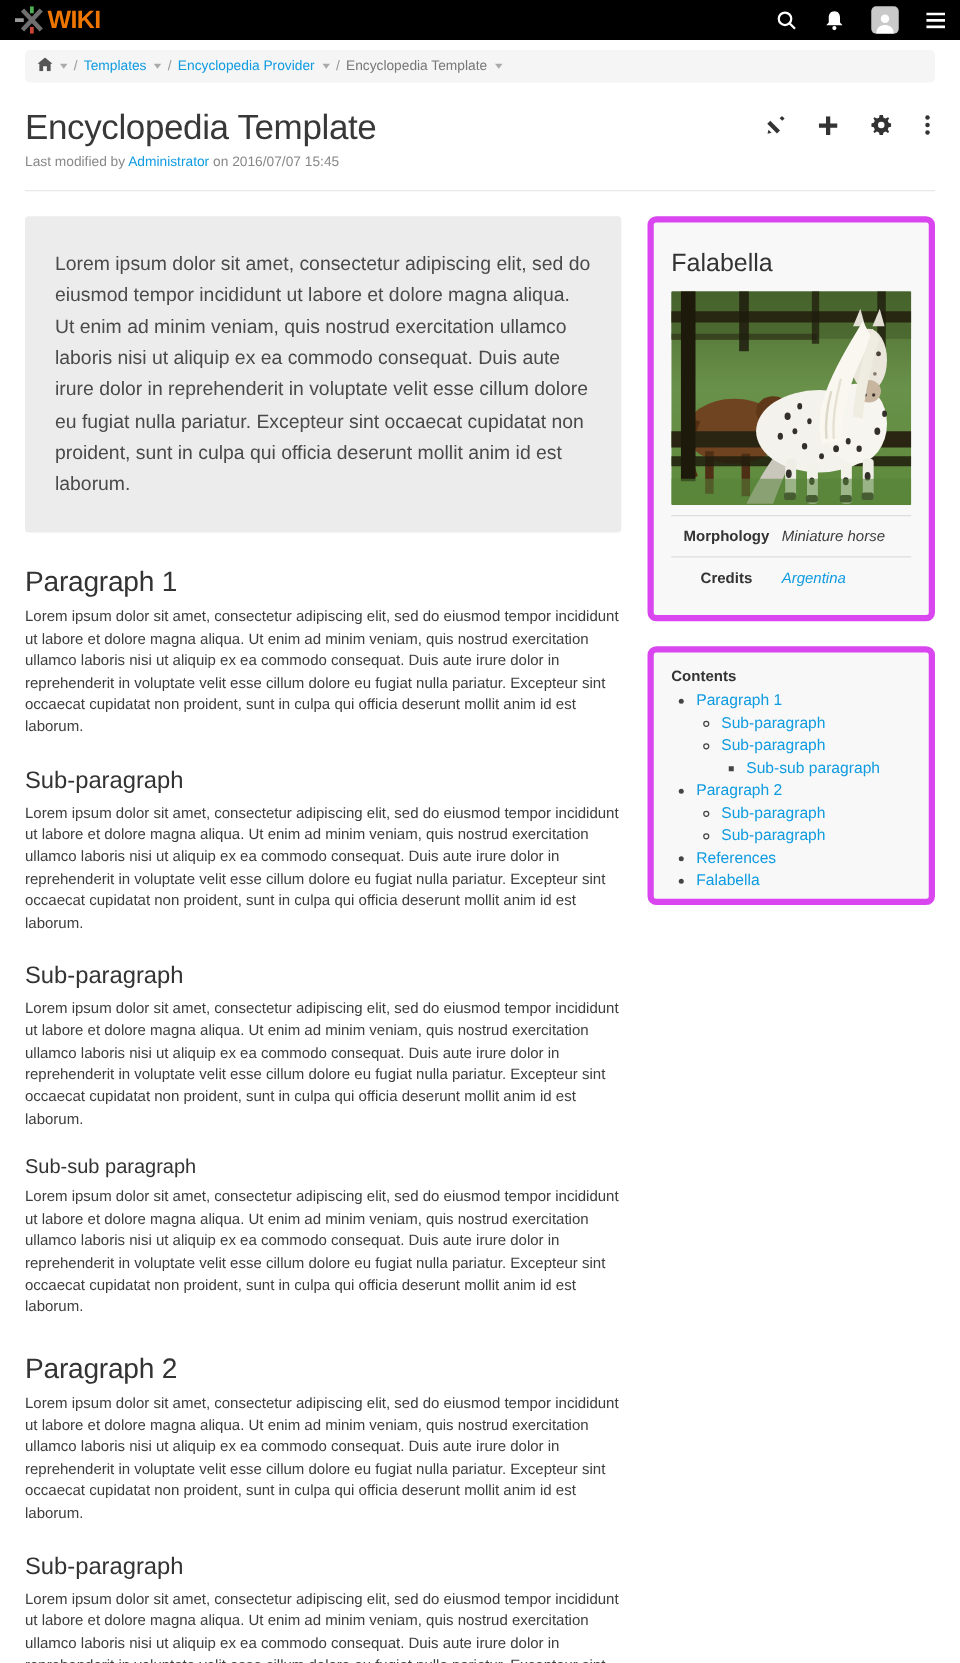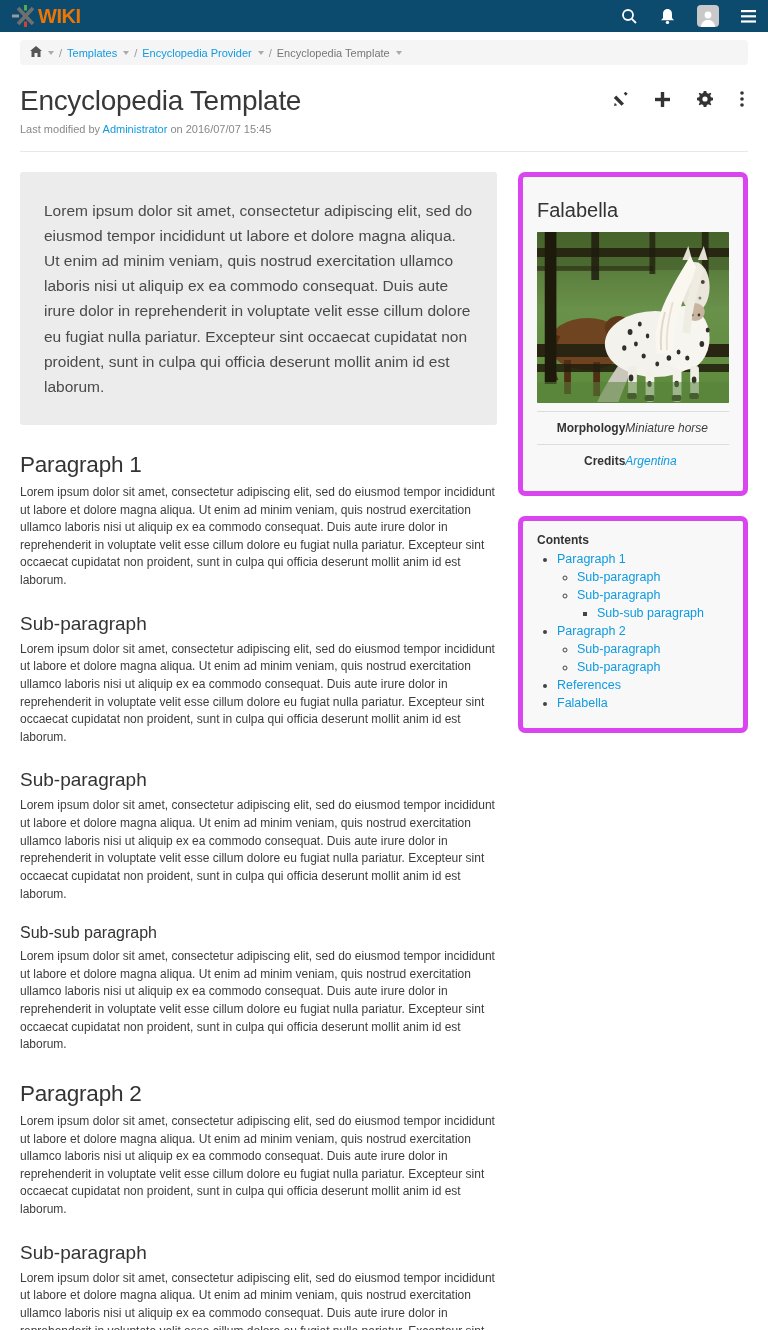--- a/index.html
+++ b/index.html
@@ -5,21 +5,21 @@
   * { box-sizing: border-box; }
   html,body { margin:0; padding:0; }
   body {
     width:768px; min-height:1330px; background:#fff;
     font-family:"Liberation Sans", sans-serif; color:#3c3c3c;
     display:flex; flex-direction:column;
   }
   a { color:#0f9be0; text-decoration:none; cursor:pointer; }
 
   
-  .navbar { height:32px; background:#0c4a6e; display:flex; align-items:center;
+  .navbar { height:32px; background:#000000; display:flex; align-items:center;
             justify-content:space-between; padding:0 12px; flex:0 0 auto; }
   .logo { display:flex; align-items:center; }
   .logo-text { color:#ee7600; font-size:20px; font-weight:bold; letter-spacing:-0.5px; line-height:1; }
   .nav-right { display:flex; align-items:center; gap:22px; }
   .nav-btn { background:none; border:0; padding:0; cursor:pointer; display:flex; align-items:center; }
   .avatar { width:22px; height:22px; border-radius:4px; background:#c9c9c9;
             display:flex; align-items:flex-end; justify-content:center; overflow:hidden; }
 
   
   .breadcrumb { margin:8px 20px 0; background:#f5f5f5; border-radius:4px;
@@ -52,24 +52,24 @@
   .body-p { font-size:12px; line-height:1.47; margin:0 0 8px; color:#3d3d3d; }
   .ext { margin-left:2px; vertical-align:0px; }
 
   
   .panel { background:#f8f8f8; border:5px solid #d946ef; border-radius:7px;
            padding:8px 14px 14px; margin-top:20px; }
   .infobox-title { font-size:20px; font-weight:400; color:#333; margin:14px 0 10px; }
   .photo { width:100%; height:171px; display:block; border-radius:1px; }
   .info-table { width:100%; border-collapse:collapse; font-size:12px; margin-top:8px; }
   .info-table tr { border-top:1px solid #ddd; }
-  .info-table th { text-align:right; font-weight:bold; color:#333; padding:9px 0; width:46%; vertical-align:top; }
+  .info-table th { text-align:center; font-weight:bold; color:#333; padding:9px 0; width:46%; vertical-align:top; }
   .info-table td { color:#3d3d3d; padding:9px 0;font-style:italic; }
 
-  .contents-panel { padding:12px 14px 14px; }
+  .contents-panel { padding:12px 14px 4px; }
   .contents-title { font-size:12px; font-weight:bold; color:#333; margin:0; }
   .toc ul { margin:5px 0 0; padding-left:20px; font-size:12.5px; list-style:disc; }
   .toc ul ul { list-style:circle; margin-top:2px; }
   .toc ul ul ul { list-style:square; }
   .toc li { margin:4px 0; color:#444; }
 </style>
 </head>
 <body>
 
 <div class="navbar">

